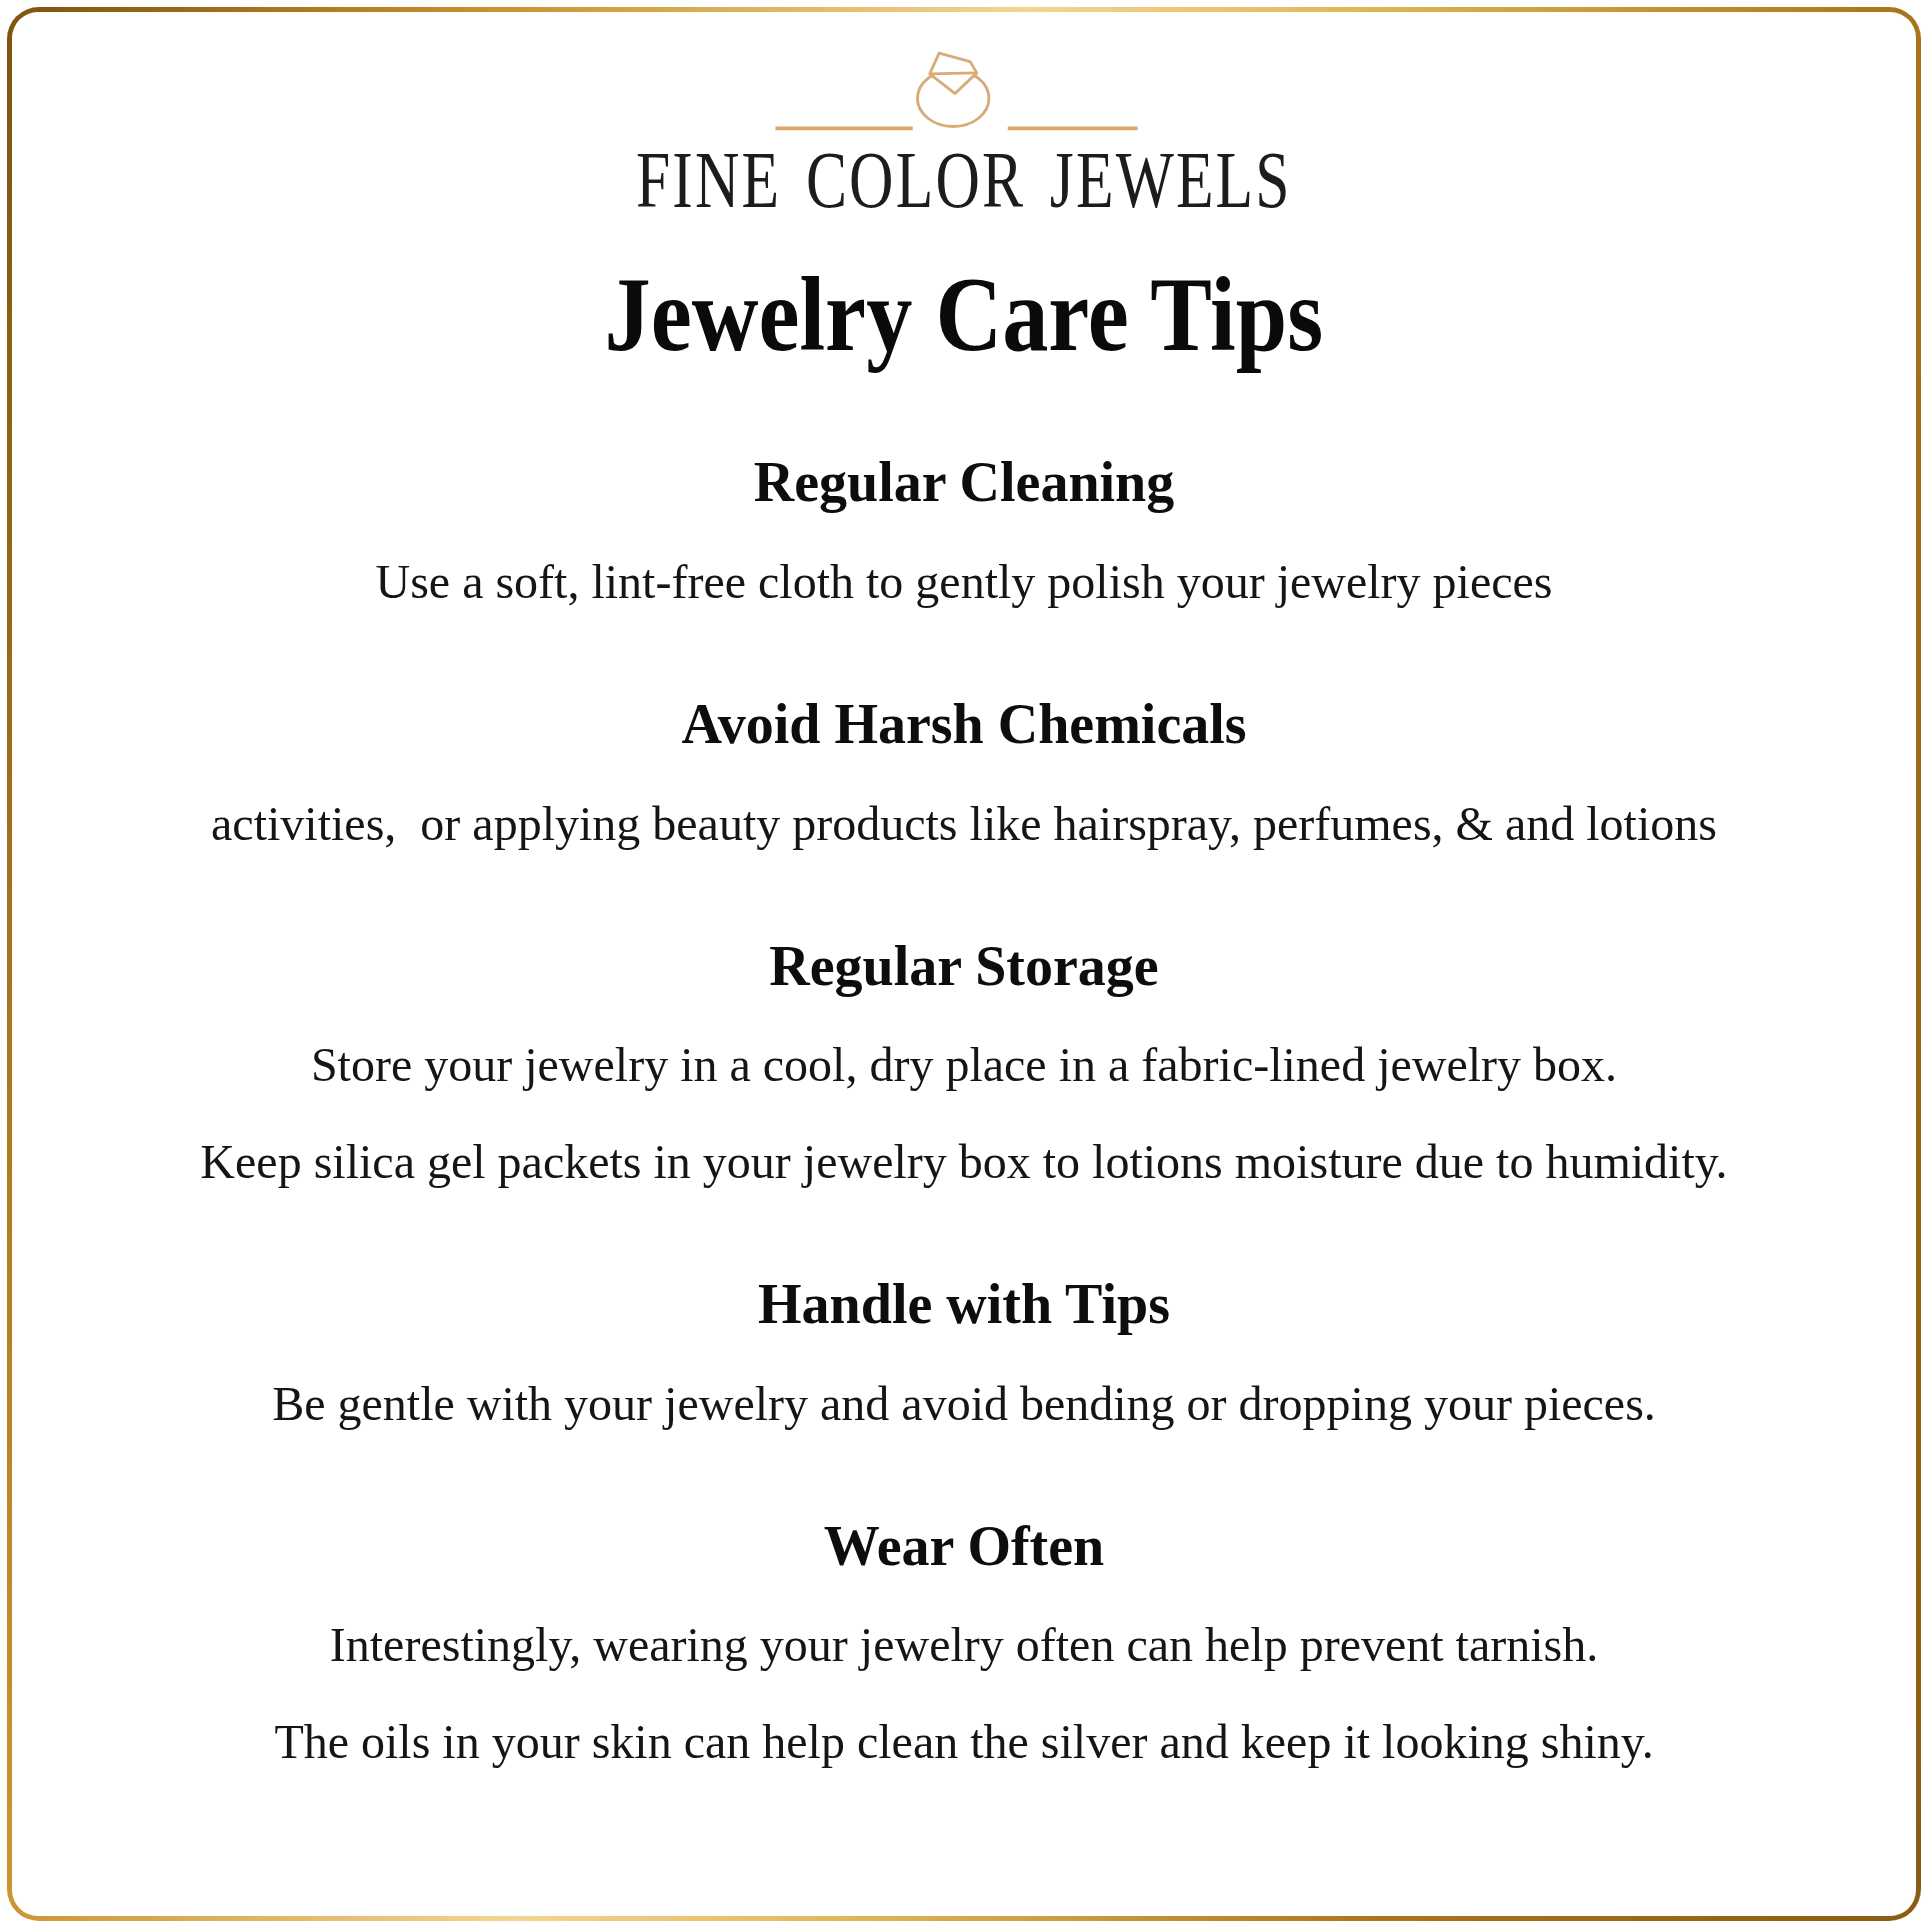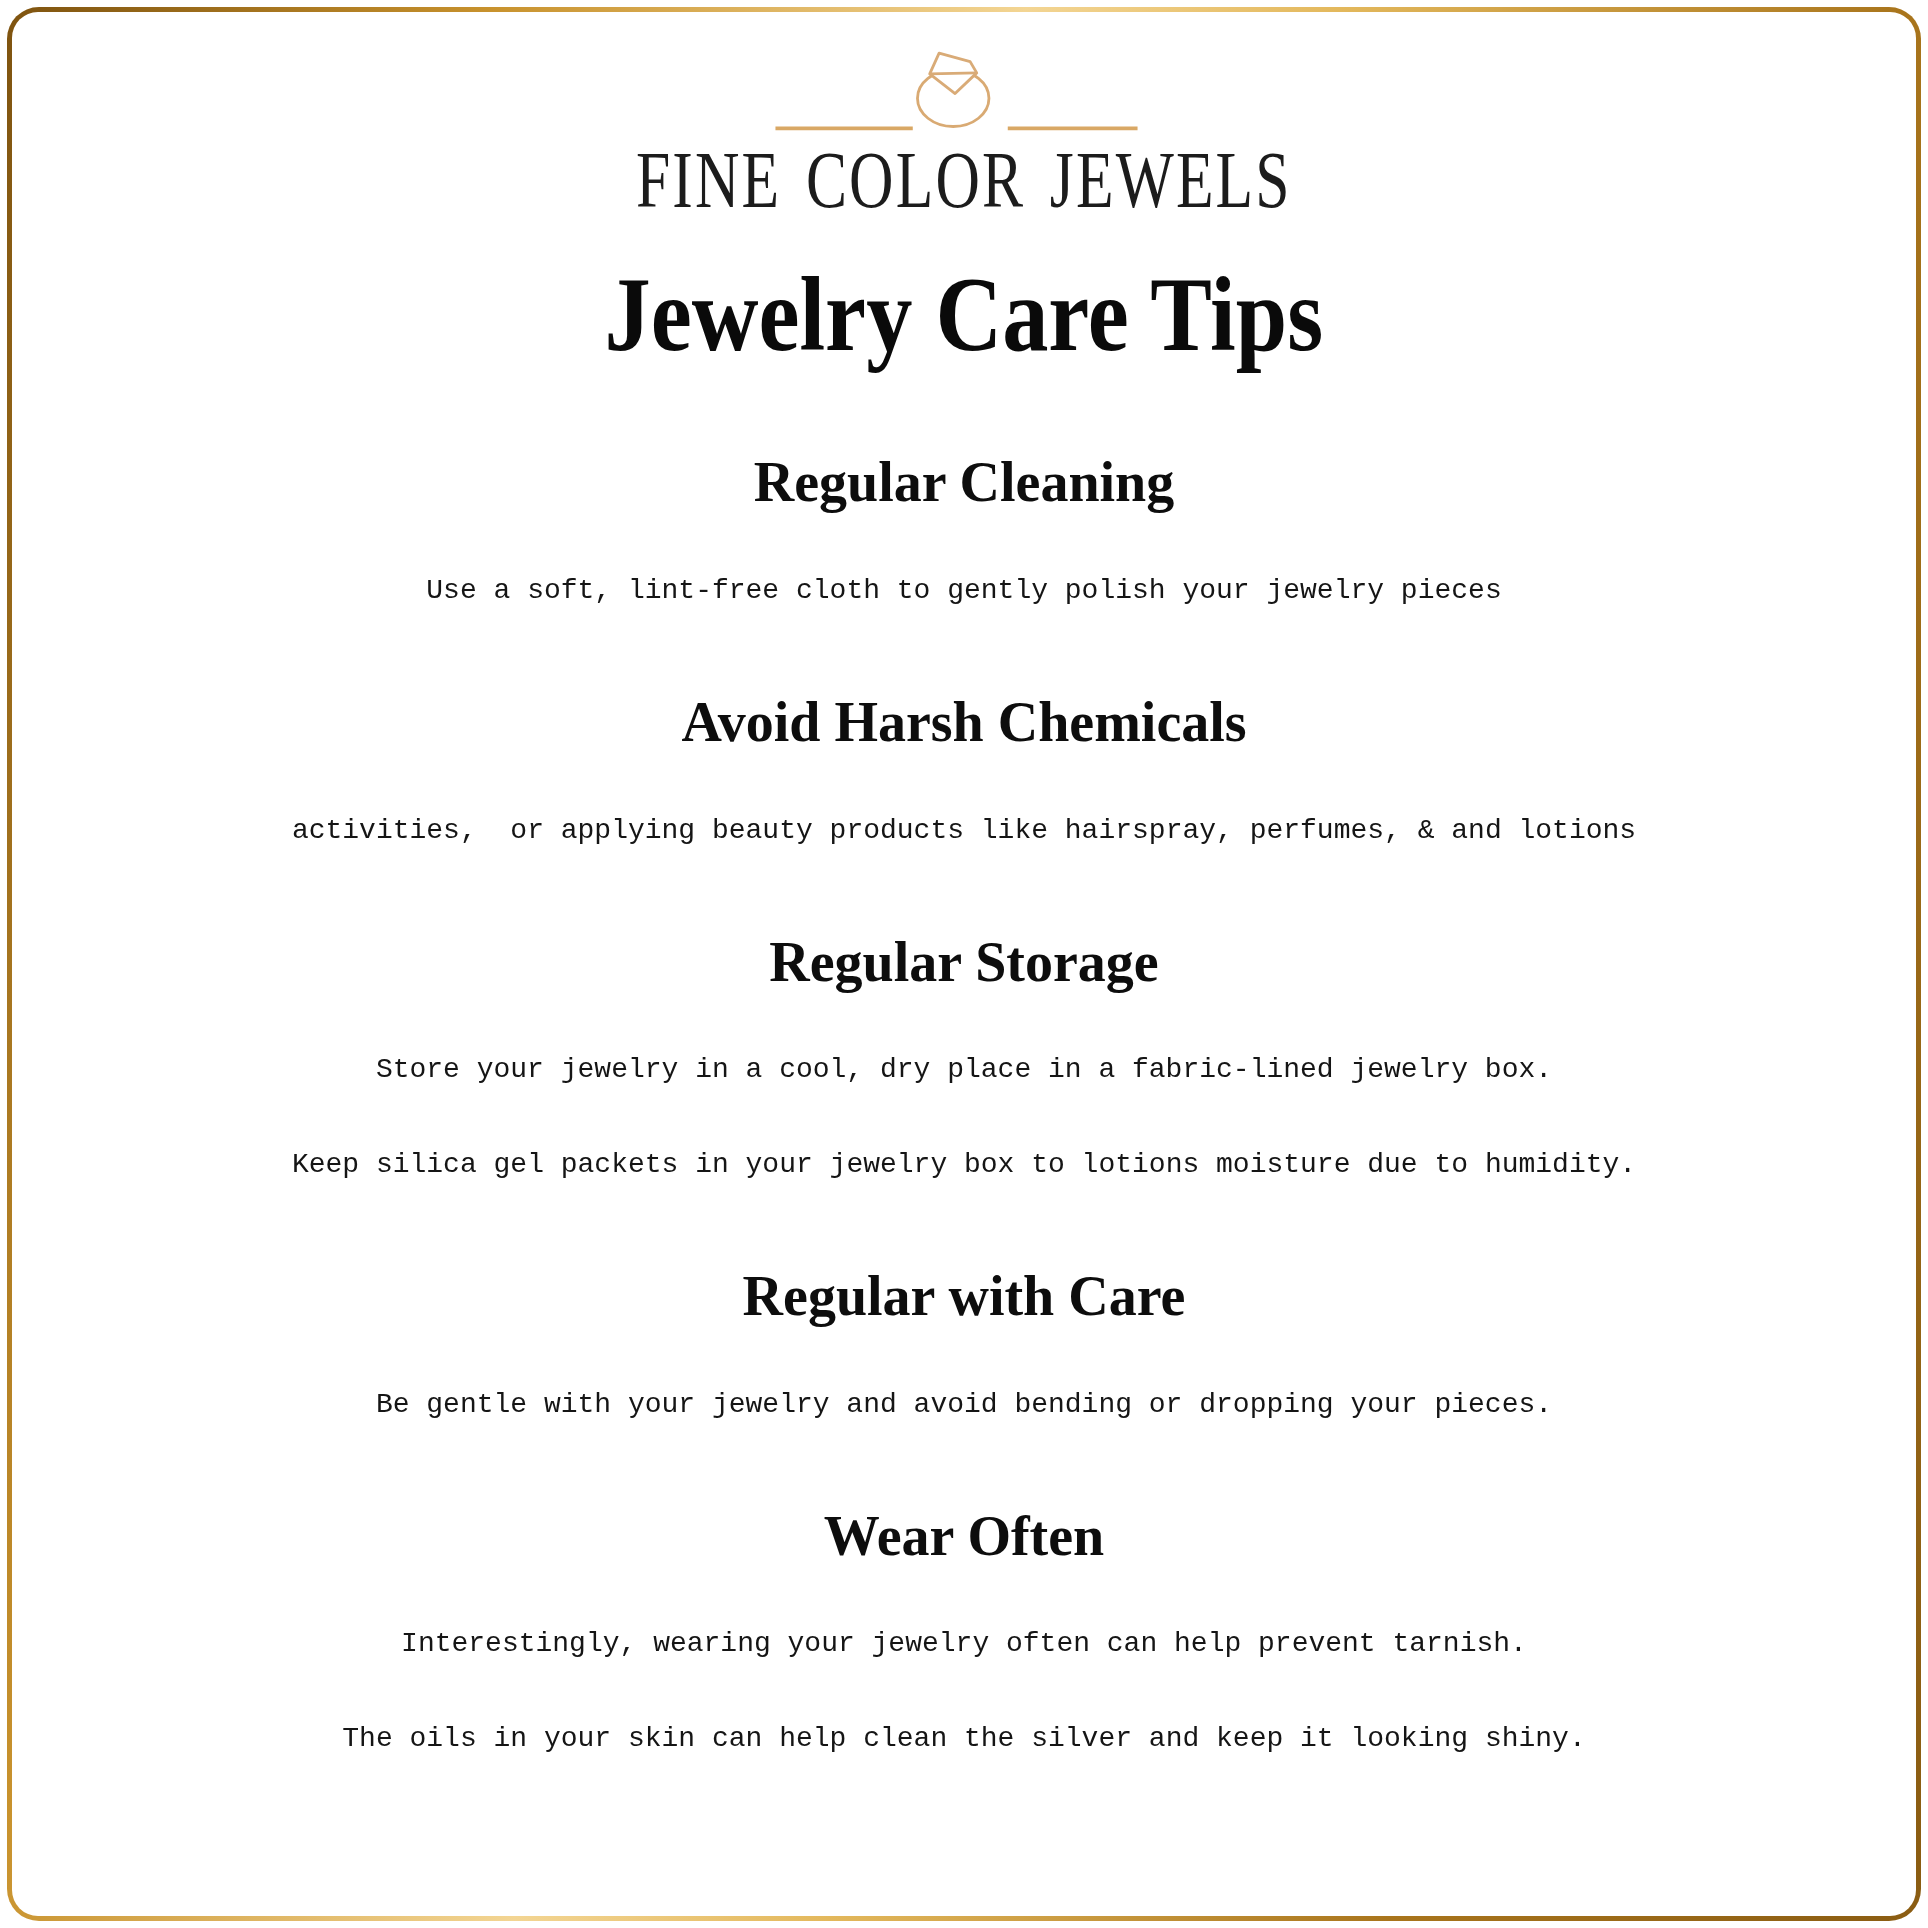--- a/index.html
+++ b/index.html
@@ -42,25 +42,24 @@
     transform: scaleX(0.88);
     color: #0a0a0a;
     white-space: nowrap;
   }
   .heading {
     font-size: 56px; font-weight: bold;
     line-height: 1.05; margin-top: 86px;
     color: #0d0d0d;
   }
   .line {
-    font-size: 28px; line-height: 1.1;
-    margin-top: 64px;
+    font-size: 48px; line-height: 1.1;
+    margin-top: 44px;
     white-space: pre-wrap;
     color: #151515;
-    font-family: Liberation Mono, monospace;
   }
 </style>
 </head>
 <body>
 
 <div class="border-outer">
   <div class="border-inner"></div>
 </div>
 
 <div class="content">
@@ -89,21 +88,21 @@
     <div class="line">activities,  or applying beauty products like hairspray, perfumes, &amp; and lotions</div>
   </div>
 
   <div>
     <div class="heading">Regular Storage</div>
     <div class="line">Store your jewelry in a cool, dry place in a fabric-lined jewelry box.</div>
     <div class="line">Keep silica gel packets in your jewelry box to lotions moisture due to humidity.</div>
   </div>
 
   <div>
-    <div class="heading">Regular with Care</div>
+    <div class="heading">Handle with Tips</div>
     <div class="line">Be gentle with your jewelry and avoid bending or dropping your pieces.</div>
   </div>
 
   <div>
     <div class="heading">Wear Often</div>
     <div class="line">Interestingly, wearing your jewelry often can help prevent tarnish.</div>
     <div class="line">The oils in your skin can help clean the silver and keep it looking shiny.</div>
   </div>
 
 </div>

